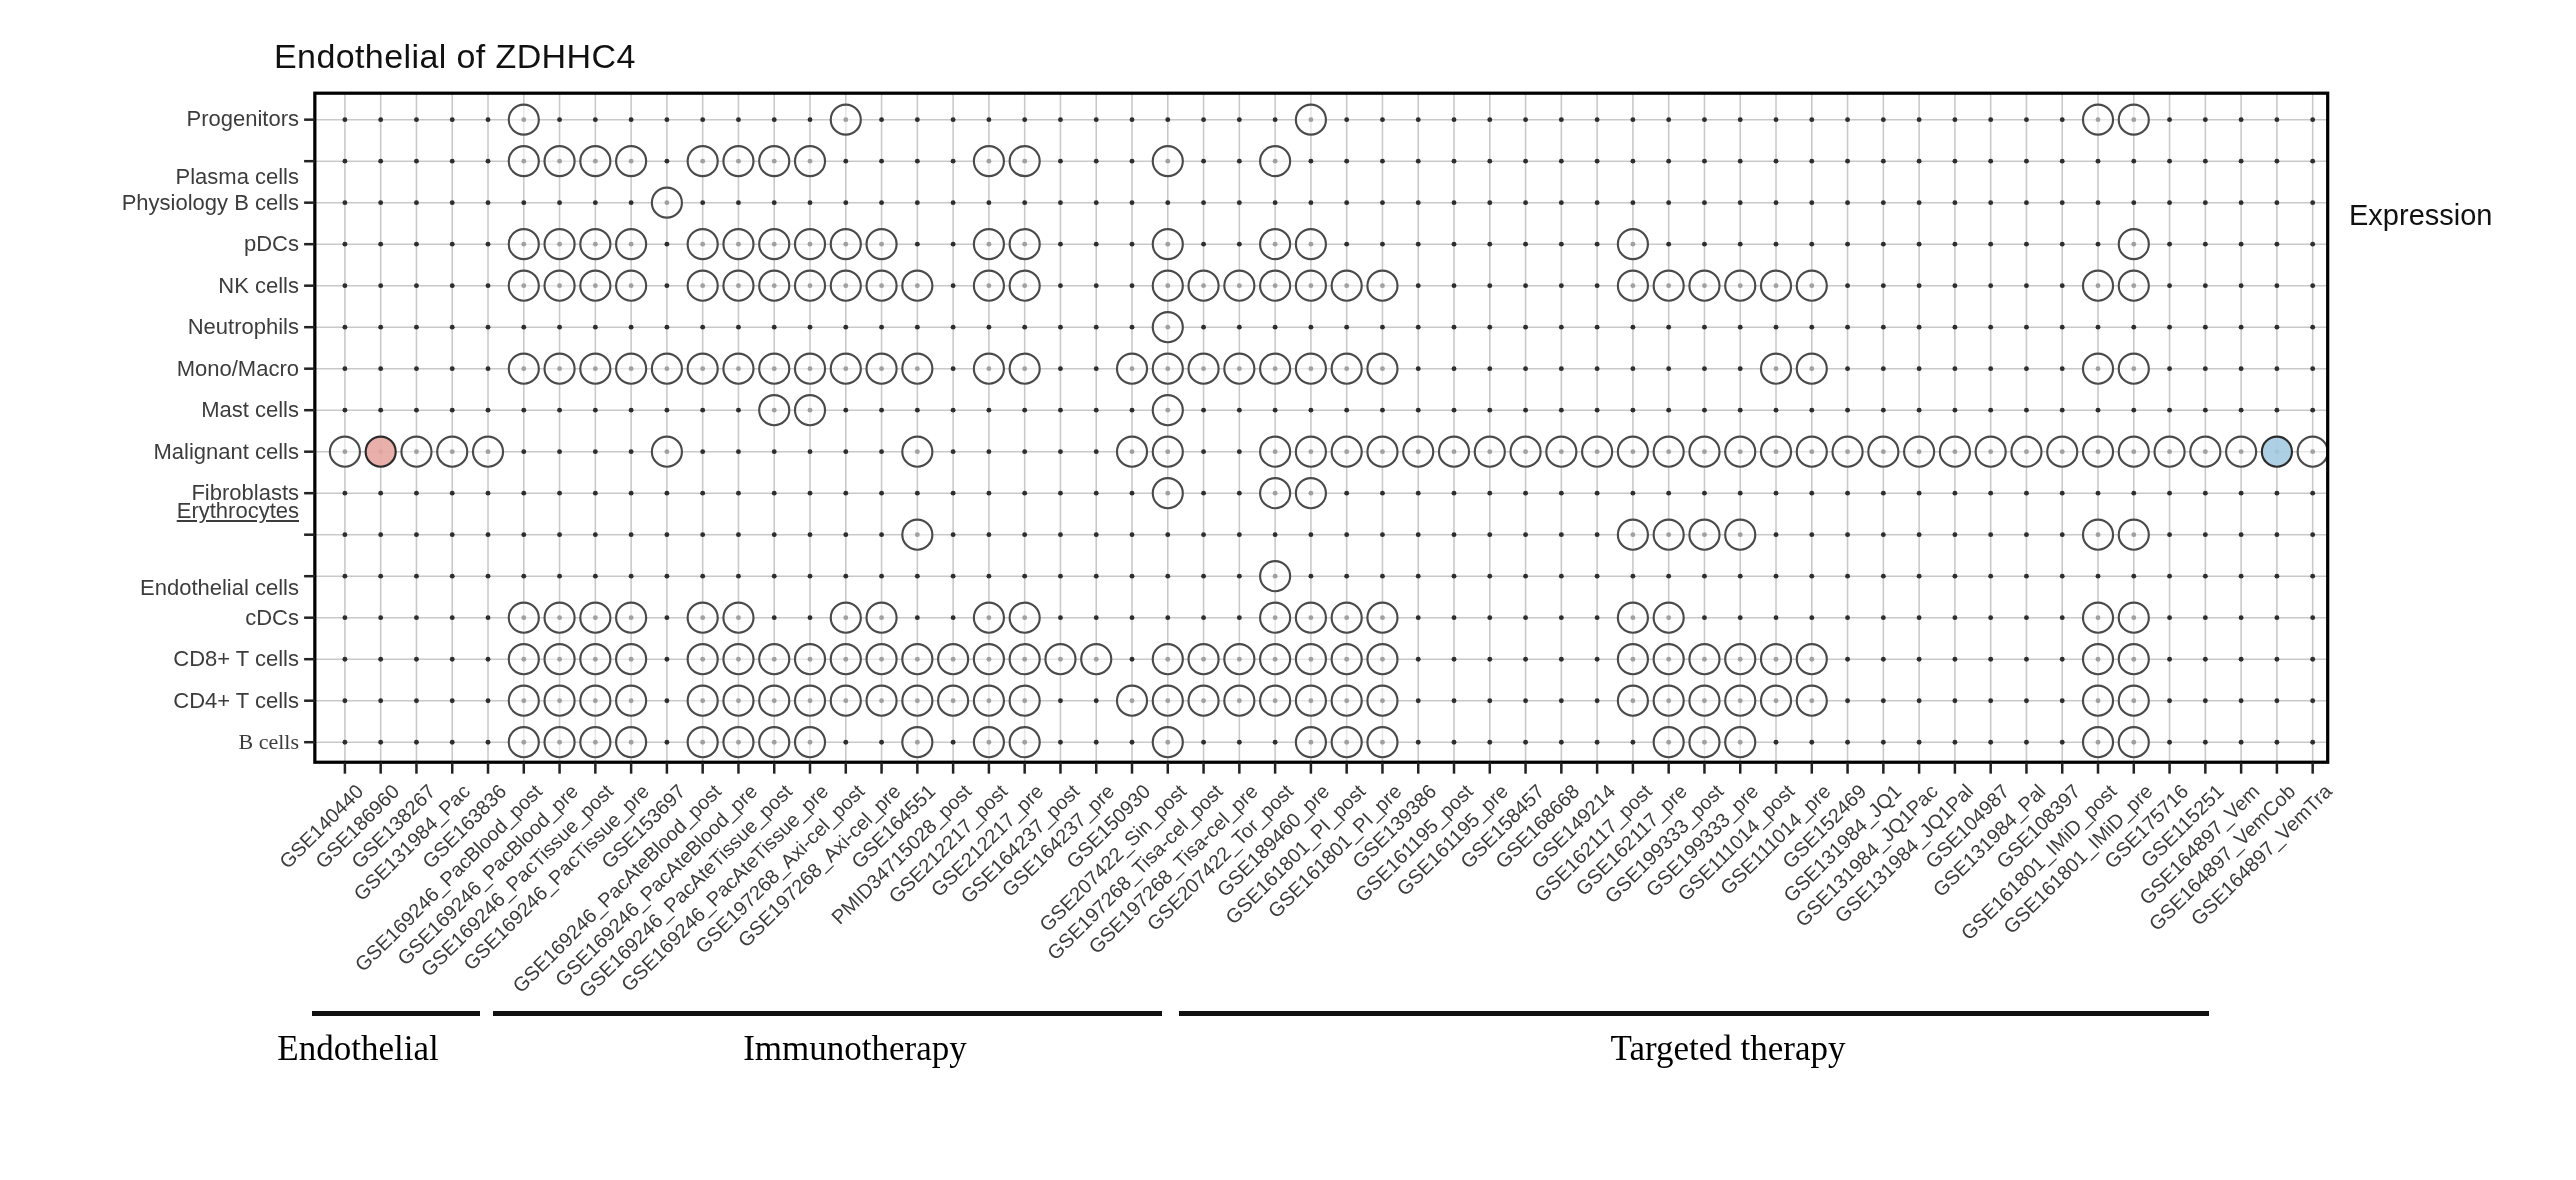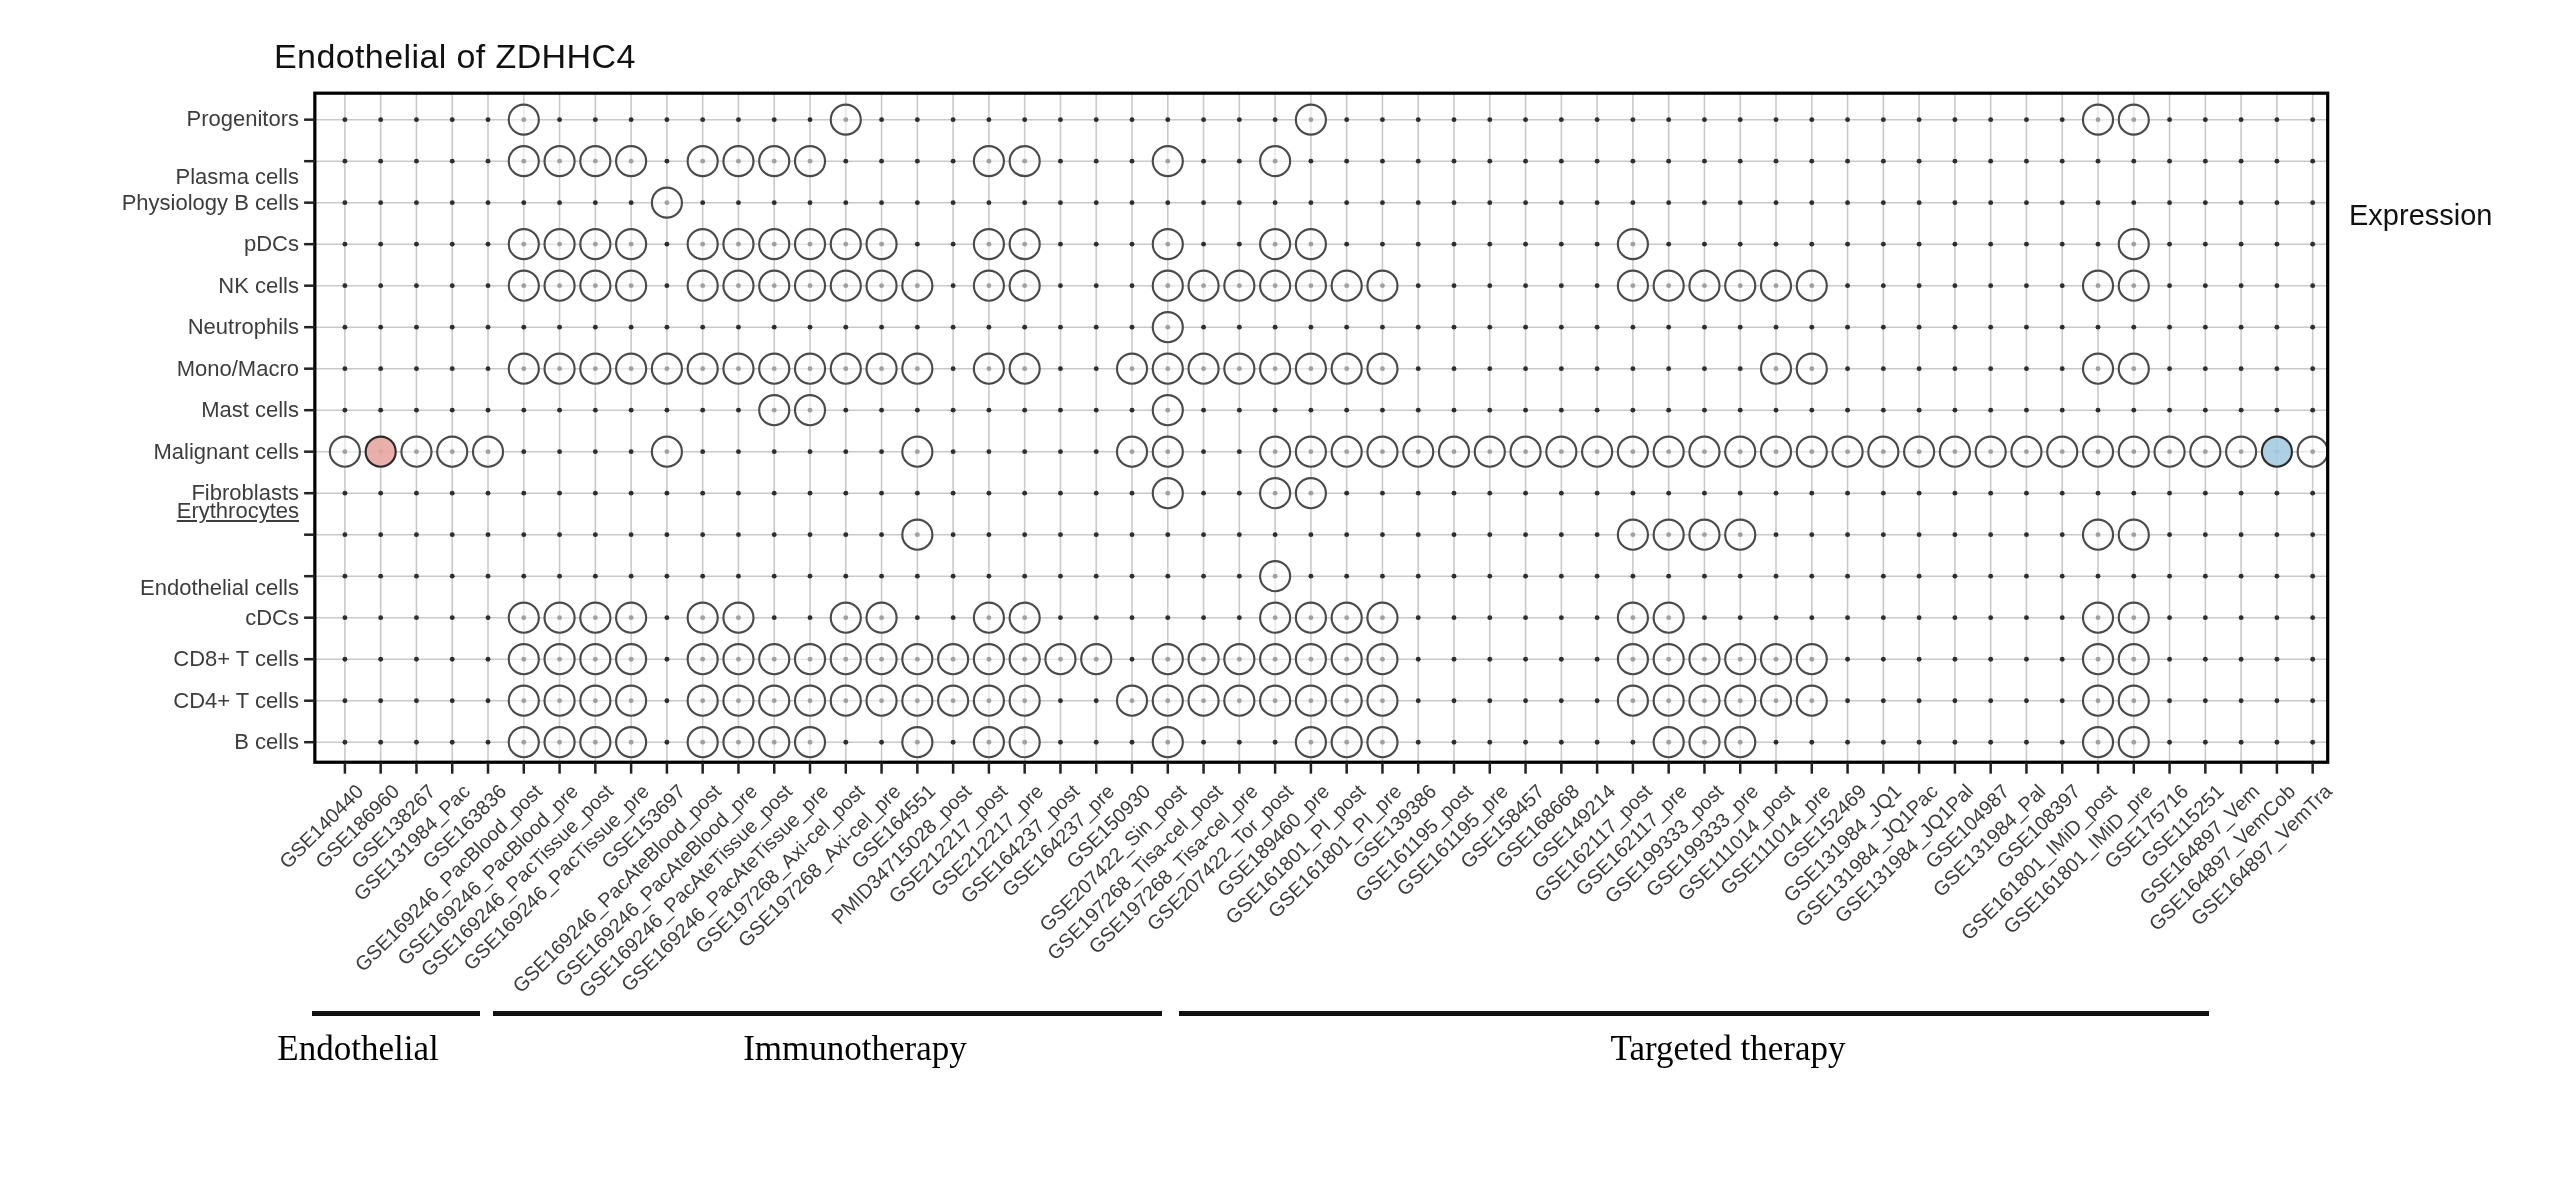--- a/index.html
+++ b/index.html
@@ -1320,21 +1320,21 @@
       <div class="ylab" style="right: 2277px; top: 327px;">Neutrophils</div>
       <div class="ylab" style="right: 2277px; top: 369px;">Mono/Macro</div>
       <div class="ylab" style="right: 2277px; top: 410px;">Mast cells</div>
       <div class="ylab" style="right: 2277px; top: 452px;">Malignant cells</div>
       <div class="ylab" style="right: 2277px; top: 493px; text-align: right;">Fibroblasts</div>
       <div class="ylab" style="right: 2277px; top: 511px; text-decoration: underline;">Erythrocytes</div>
       <div class="ylab" style="right: 2277px; top: 588px;">Endothelial cells</div>
       <div class="ylab" style="right: 2277px; top: 618px;">cDCs</div>
       <div class="ylab" style="right: 2277px; top: 659px;">CD8+ T cells</div>
       <div class="ylab" style="right: 2277px; top: 701px; text-align: right;">CD4+ T cells</div>
-      <div class="ylab" style="right: 2277px; top: 742px;">B cells</div>
+      <div class="ylab" style="right: 2277px; top: 742px; font-family: Liberation Serif, serif;">B cells</div>
     </div>
   <div id="xlabs">
       <div class="xlab" style="right: 2224px; top: 780px;">GSE140440</div>
       <div class="xlab" style="right: 2188px; top: 780px;">GSE186960</div>
       <div class="xlab" style="right: 2152px; top: 780px;">GSE138267</div>
       <div class="xlab" style="right: 2117px; top: 780px;">GSE131984_Pac</div>
       <div class="xlab" style="right: 2081px; top: 780px;">GSE163836</div>
       <div class="xlab" style="right: 2045px; top: 780px;">GSE169246_PacBlood_post</div>
       <div class="xlab" style="right: 2009px; top: 780px;">GSE169246_PacBlood_pre</div>
       <div class="xlab" style="right: 1974px; top: 780px;">GSE169246_PacTissue_post</div>

